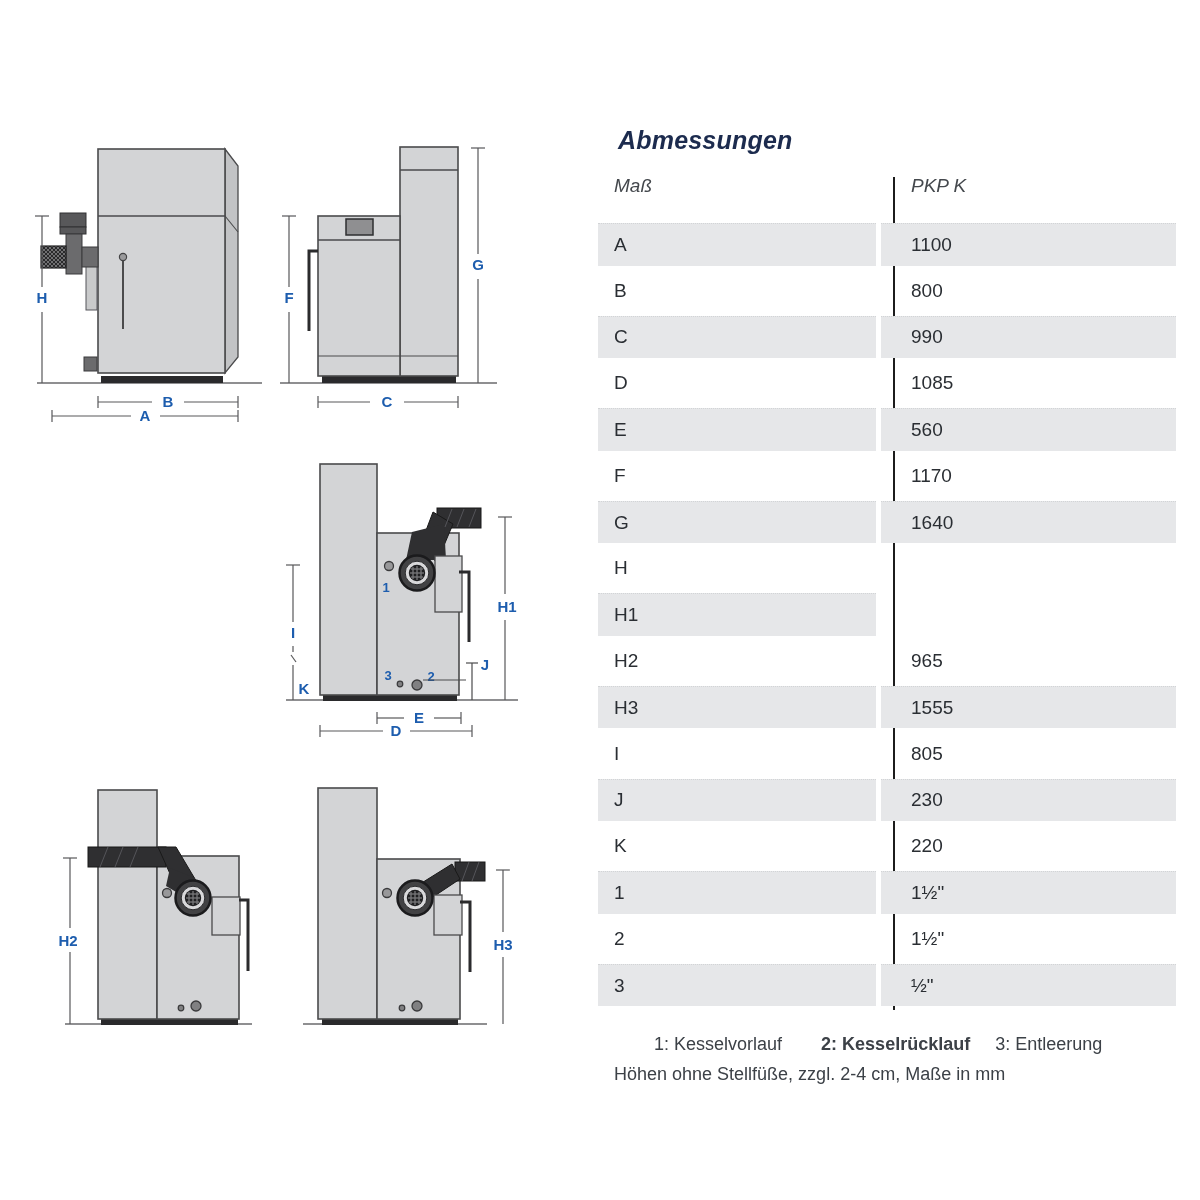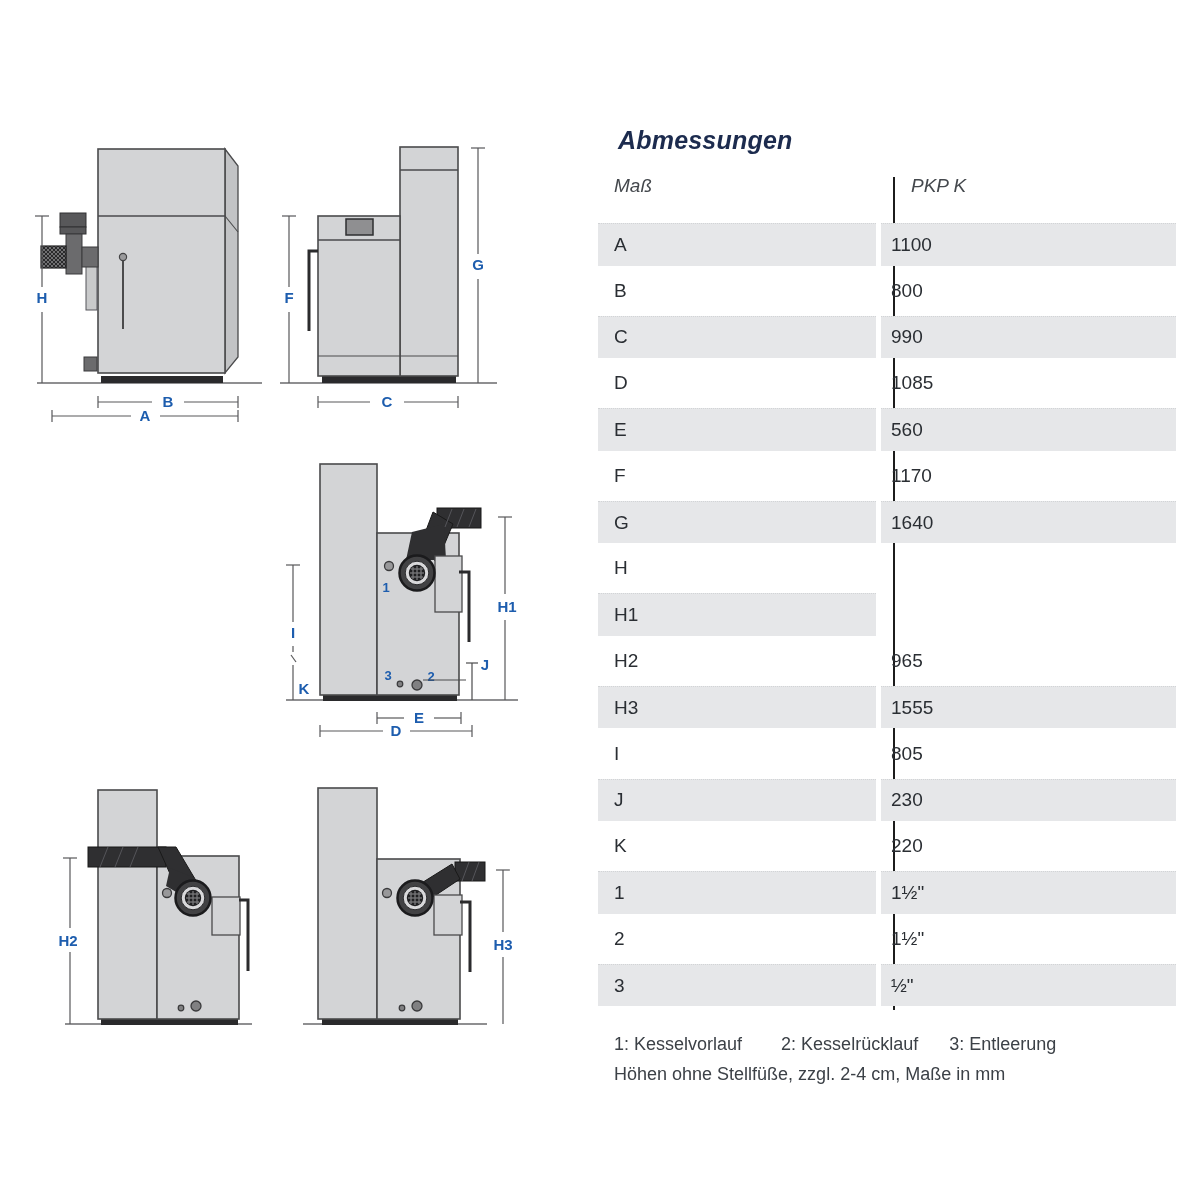--- a/index.html
+++ b/index.html
@@ -14,25 +14,25 @@
   .thead{position:absolute;left:0;top:41px;width:594px;height:44px;font-style:italic;
          color:#44484d;font-size:19px;}
   .thead .h1{position:absolute;left:16px;top:8px;}
   .thead .h2{position:absolute;left:313px;top:8px;font-style:italic;}
   .divider{position:absolute;left:295px;top:51px;width:2px;height:833px;background:#1c1c1c;}
   .rows{position:absolute;left:0;top:97px;width:594px;}
   .trow{display:flex;height:46.3px;align-items:flex-start;}
   .trow .c1{width:278px;height:42.5px;display:flex;align-items:center;padding-left:16px;
             box-sizing:border-box;font-size:19px;color:#2a2e33;}
   .trow .c2{width:295px;height:42.5px;margin-left:5px;display:flex;align-items:center;
-            padding-left:10px;box-sizing:border-box;font-size:19px;color:#2a2e33;}
+            padding-left:30px;box-sizing:border-box;font-size:19px;color:#2a2e33;}
   .trow.shaded .c1,.trow.shaded .c2{background:#e6e7e9;border-top:1px dotted #d2d4d6;}
   .footer{position:absolute;left:16px;top:905px;width:578px;font-size:18px;color:#3c4147;line-height:27px;}
-  .footer .lg1{margin-right:34px;}
-  .footer .lg2{margin-right:26px;}
+  .footer .lg1{margin-right:34px;margin-left:40px;}
+  .footer .lg2{margin-right:20px;font-weight:bold;}
   .footer .note{display:block;margin-top:3px;}
 </style>
 </head>
 <body>
 
 <div id="stage">
 
   <svg id="drawings" width="560" height="1200" viewBox="0 0 560 1200">
     <defs>
       <pattern id="hatch" width="4" height="4" patternUnits="userSpaceOnUse">

